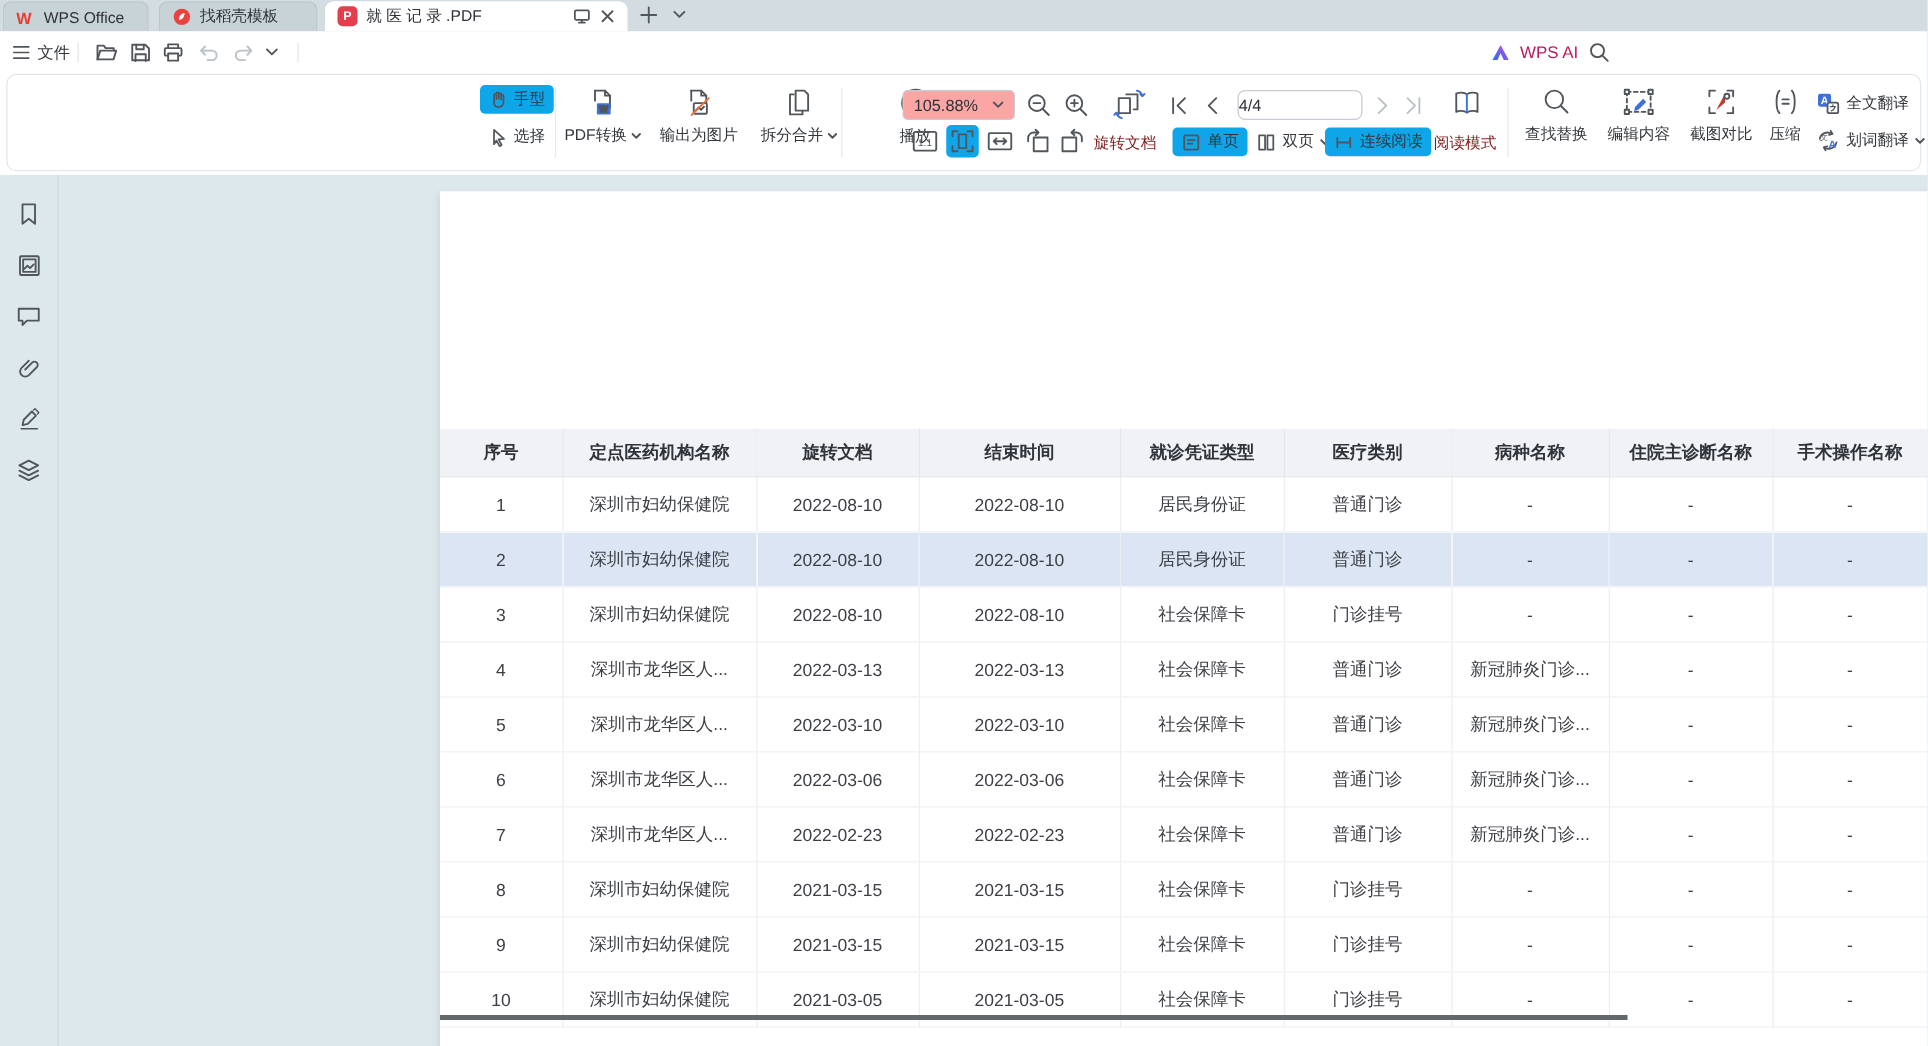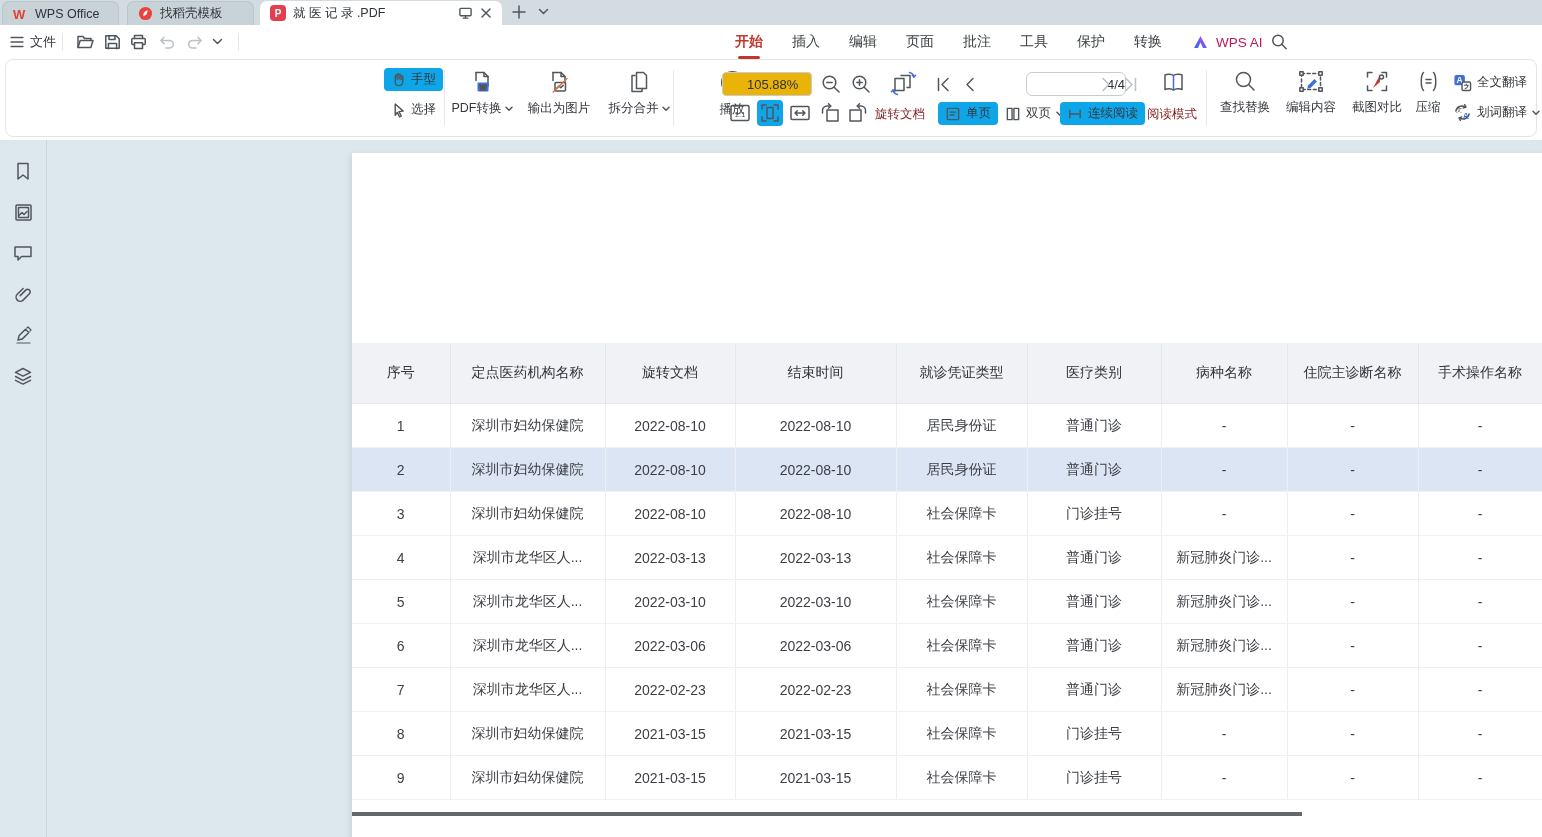--- a/index.html
+++ b/index.html
@@ -31,36 +31,36 @@
   .card{position:absolute;left:5px;top:59px;width:1532px;height:78px;background:#fff;
         border:1px solid #e2e6e8;border-radius:8px;box-sizing:border-box}
   .pill{position:absolute;display:flex;align-items:center;gap:5px;font-size:12.5px;color:#33373c;
         padding:3px 7px;border-radius:4px;white-space:nowrap}
   .sel{background:#0ea5e9}
   .vd{position:absolute;top:10px;height:56px;width:1px;background:#e9e9e9}
   .bb{position:absolute;top:9px;display:flex;flex-direction:column;align-items:center;gap:5px;
       font-size:12.5px;color:#33373c;white-space:nowrap}
   .lbl{display:flex;align-items:center;gap:3px}
   .combo{position:absolute;left:716px;top:12px;width:90px;height:24px;border:1px solid #c8ccd2;border-radius:4px;
-         display:flex;align-items:center;justify-content:space-between;padding:0 24px;font-size:13px;
-         color:#2f3338;box-sizing:border-box;background:#eab308}
+         display:flex;align-items:center;justify-content:space-between;padding:0 8px;font-size:13px;
+         color:#2f3338;box-sizing:border-box;background:#fca5a5}
   .sq{position:absolute;width:26px;height:26px;display:flex;align-items:center;justify-content:center;border-radius:4px}
-  .pagebox{position:absolute;left:1020px;top:12px;width:100px;height:24px;border:1px solid #c8ccd2;border-radius:6px;
-           display:flex;align-items:center;justify-content:flex-end;font-size:13px;color:#2f3338;box-sizing:border-box}
+  .pagebox{position:absolute;left:984px;top:12px;width:100px;height:24px;border:1px solid #c8ccd2;border-radius:6px;
+           display:flex;align-items:center;justify-content:flex-start;font-size:13px;color:#2f3338;box-sizing:border-box}
   .tlabel{position:absolute;font-size:12.5px;color:#7f1d1d;white-space:nowrap}
   
   .doc{position:absolute;top:140px;left:0;right:0;bottom:0;background:#dde8ec}
   .rail{position:absolute;left:0;top:0;width:47px;bottom:0;border-right:1px solid #cbd6da;
         display:flex;flex-direction:column;align-items:center;padding-top:20px;gap:19px;box-sizing:border-box}
   .ric{width:22px;height:22px;display:flex;align-items:center;justify-content:center}
   .page{position:absolute;left:352px;top:13px;width:1195px;height:695px;background:#fff;
         box-shadow:-2px 1px 6px rgba(0,0,0,.08)}
   table.tbl{position:absolute;left:0;top:190px;width:1190px;border-collapse:collapse;table-layout:fixed;
             font-size:14px;color:#3c3f45}
-  .tbl th{height:60px;background:#f0f2f5;font-weight:normal;color:#2f343b;font-size:14px;
+  .tbl th{height:38px;background:#f0f2f5;font-weight:bold;color:#2f343b;font-size:14px;
           border-right:1px solid #e3e6ea;border-bottom:1px solid #e6e8ec;padding:0 2px;overflow:hidden;white-space:nowrap}
   .tbl td{height:43px;text-align:center;border-right:1px solid #eceef1;border-bottom:1px solid #f0f1f3;
           padding:0 2px;overflow:hidden;white-space:nowrap}
   .tbl tr.hl td{background:#dbe5f3}
   .thumb{position:absolute;left:0;top:659px;width:950px;height:4px;background:#63686d}
 </style>
 </head>
 <body>
 
 <div class="tabbar">
@@ -150,30 +150,20 @@
         <path d="M15 6.5H6.5a3.8 3.8 0 000 7.6H10"></path>
         <path d="M12 3.2l3 3.3-3 3.3"></path>
       </svg>
   </div>
   <div class="mi" style="left:212px">
     <svg width="11" height="8" viewBox="0 0 11 8" class="ic" stroke="#5a6167">
         <path d="M1.5 1.5L5.5 5.5 9.5 1.5"></path>
       </svg>
   </div>
   <div class="mvd" style="left:238px"></div>
-  <div class="rtabs">
-      <span class="rtab active">开始</span>
-      <span class="rtab">插入</span>
-      <span class="rtab">编辑</span>
-      <span class="rtab">页面</span>
-      <span class="rtab">批注</span>
-      <span class="rtab">工具</span>
-      <span class="rtab">保护</span>
-      <span class="rtab">转换</span>
-    </div>
   <div class="mi" style="left:1192px;gap:7px">
     <span>
       <svg width="17" height="15" viewBox="0 0 17 15">
           <defs>
             <linearGradient id="ai" x1="0" y1="1" x2="1" y2="0">
               <stop offset="0" stop-color="#2a6df5"></stop>
               <stop offset=".55" stop-color="#7b5bf0"></stop>
               <stop offset="1" stop-color="#f05aa0"></stop>
             </linearGradient>
           </defs>
@@ -625,17 +615,28 @@
             <td>9</td>
             <td>深圳市妇幼保健院</td>
             <td>2021-03-15</td>
             <td>2021-03-15</td>
             <td>社会保障卡</td>
             <td>门诊挂号</td>
             <td>-</td>
             <td>-</td>
             <td>-</td>
           </tr>
+          <tr>
+            <td>10</td>
+            <td>深圳市妇幼保健院</td>
+            <td>2021-03-05</td>
+            <td>2021-03-05</td>
+            <td>社会保障卡</td>
+            <td>门诊挂号</td>
+            <td>-</td>
+            <td>-</td>
+            <td>-</td>
+          </tr>
         </tbody>
     </table>
     <div class="thumb"></div>
   </div>
 </div>
 
 </body></html>

